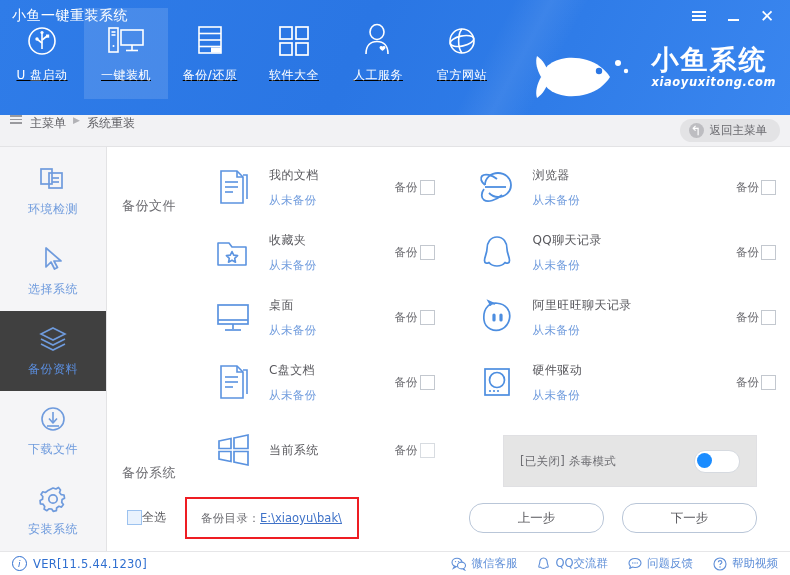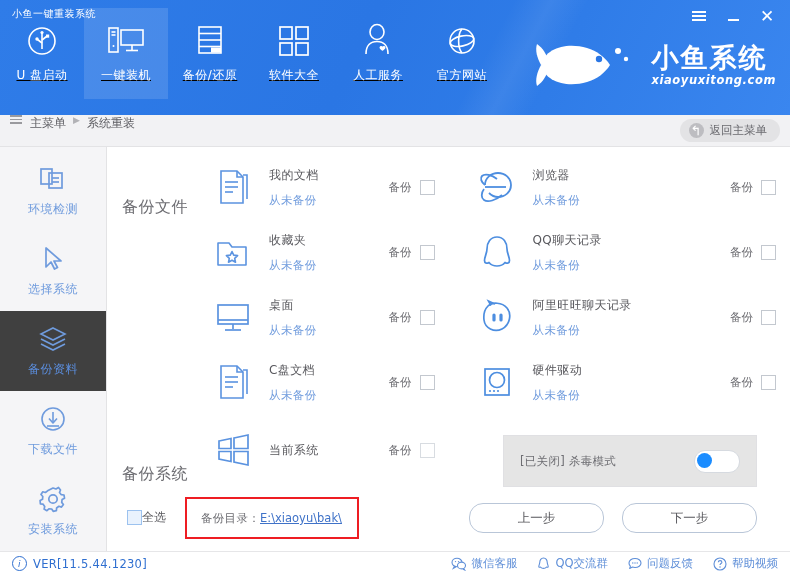--- a/index.html
+++ b/index.html
@@ -13,37 +13,37 @@
 
   
   .header{
     position:relative;height:115px;flex:0 0 115px;
     background:linear-gradient(115deg,#2f7ce8 0%,#2a76e4 45%,#2f7ce8 70%,#3a86ef 100%);
     overflow:hidden;
   }
   .hdr-sheen{position:absolute;top:-40px;right:120px;width:300px;height:200px;
     background:linear-gradient(100deg,rgba(255,255,255,0) 40%,rgba(255,255,255,.07) 50%,rgba(255,255,255,0) 60%);
     transform:rotate(18deg);pointer-events:none;}
-  .app-title{position:absolute;left:12px;top:7px;color:#fff;font-size:10px;letter-spacing:.5px;}
+  .app-title{position:absolute;left:12px;top:7px;color:#fff;font-size:14px;letter-spacing:.5px;}
   .win-ctrls{position:absolute;right:8px;top:4px;display:flex;align-items:center;gap:4px;}
   .win-btn{width:30px;height:24px;display:flex;align-items:center;justify-content:center;
     color:#fff;font-size:15px;line-height:1;cursor:pointer;}
   .win-btn.close{font-size:17px;font-weight:bold;}
   .burger{display:flex;flex-direction:column;gap:2.5px;}
   .burger i{display:block;width:14px;height:1.7px;background:#fff;}
   .minus{width:11px;height:2px;background:#fff;display:block;margin-top:7px;}
 
   .nav{position:absolute;left:0;top:8px;height:91px;display:flex;text-decoration:underline;}
   .nav-item{width:84px;height:91px;display:flex;flex-direction:column;align-items:center;
     justify-content:flex-start;padding-top:11px;box-sizing:border-box;cursor:pointer;}
   .nav-item.active{background:rgba(255,255,255,.13);}
   .nav-ico{height:44px;display:flex;align-items:center;justify-content:center;}
   .nav-label{color:#fff;font-size:12px;margin-top:4px;letter-spacing:.5px;}
 
-  .brand{position:absolute;right:14px;top:34px;display:flex;align-items:center;gap:12px;}
+  .brand{position:absolute;right:14px;top:46px;display:flex;gap:12px;}
   .brand-txt{display:flex;flex-direction:column;align-items:flex-start;line-height:1;}
   .brand-cn{color:#fff;font-size:27px;font-weight:bold;letter-spacing:2px;}
   .brand-en{color:#fff;font-size:11.5px;font-weight:bold;font-style:italic;letter-spacing:.6px;margin-top:4px;}
 
   
   .crumbbar{position:relative;height:32px;flex:0 0 32px;background:#f2f2f4;
     border-bottom:1px solid #e3e3e5;display:flex;align-items:flex-start;padding:0 10px;box-sizing:border-box;}
   .crumb-menu{display:flex;flex-direction:column;gap:2px;margin-right:8px;}
   .crumb-menu i{display:block;width:12px;height:1.6px;background:#9a9a9e;}
   .crumb{font-size:12px;color:#5d5d62;cursor:pointer;}
@@ -63,31 +63,31 @@
     gap:7px;cursor:pointer;}
   .side-item.active{background:#404040;}
   .side-label{font-size:12px;color:#6f9bdd;letter-spacing:.5px;}
   .side-item.active .side-label{color:#5b8ede;}
 
   
   .main{flex:1 1 auto;position:relative;background:#fff;padding:8px 0 0 0;box-sizing:border-box;}
   .grid{display:flex;}
   .col{width:50%;box-sizing:border-box;}
   .col-left{padding-left:10px;}
-  .sec-label{position:absolute;font-size:16px;color:#6d6d72;letter-spacing:.5px;}
+  .sec-label{position:absolute;font-size:13px;color:#6d6d72;letter-spacing:.5px;}
   .sec-files{left:15px;top:50px;}
   .sec-sys{left:15px;top:317px;}
 
   .row{display:flex;align-items:center;height:65px;padding-left:88px;box-sizing:border-box;}
   .col-right .row{padding-left:20px;}
   .row-ico{width:56px;flex:0 0 56px;display:flex;align-items:center;justify-content:center;}
   .row-txt{flex:1 1 auto;display:flex;flex-direction:column;gap:9px;padding-left:8px;}
   .row-name{font-size:12px;color:#58585d;letter-spacing:.4px;}
   .row-sub{font-size:11.5px;color:#6f9bdd;letter-spacing:.4px;}
-  .row-chk{display:flex;align-items:flex-end;gap:8px;padding-right:14px;}
+  .row-chk{display:flex;align-items:flex-end;gap:2px;padding-right:14px;}
   .chk-label{font-size:11.5px;color:#6d6d72;}
   .cbox{width:15px;height:15px;border:1px solid #c3c8cf;background:#fff;box-sizing:border-box;cursor:pointer;}
   .cbox.faint{border-color:#d8dce1;}
 
   
   .sysrow{display:flex;align-items:center;height:70px;padding-left:88px;box-sizing:border-box;}
 
   
   .av-panel{position:absolute;left:auto;right:33px;top:288px;width:254px;height:52px;
     border:1px solid #e0e0e3;box-sizing:border-box;display:flex;align-items:center;

